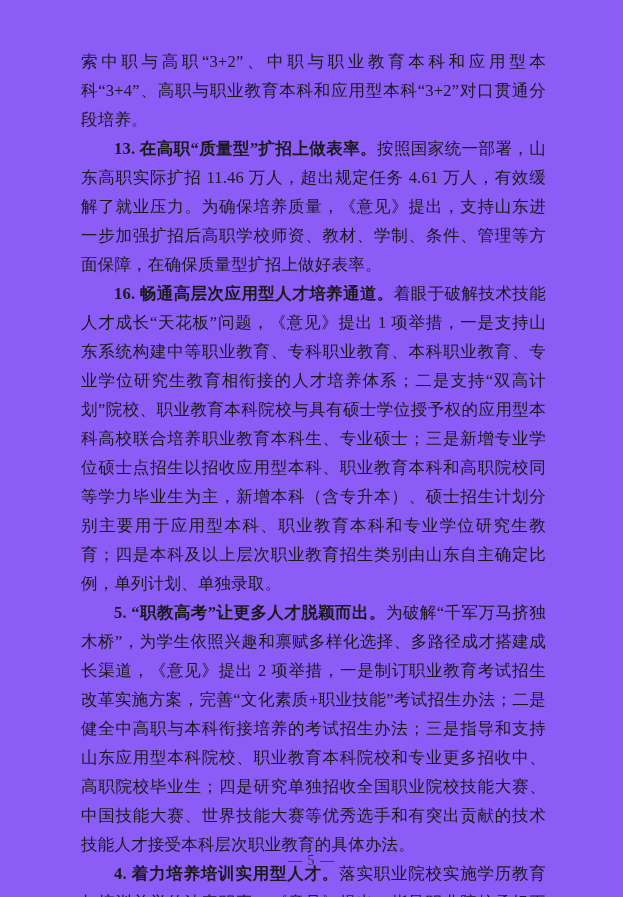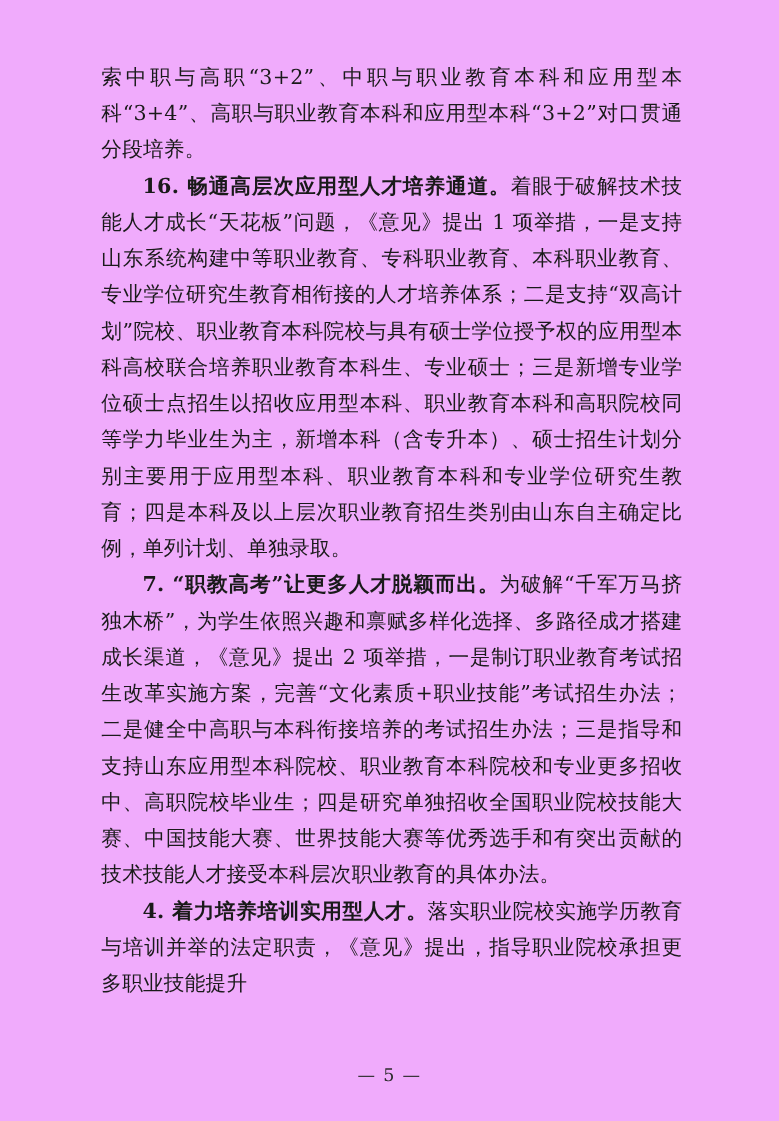--- a/index.html
+++ b/index.html
@@ -11,21 +11,22 @@
     height: 897px;
     background: #ffffff;
     position: relative;
     overflow: hidden;
     font-family: "DejaVu Serif", "Liberation Serif", serif;
     color: #1a1a1a;
   }
   .page {
     position: absolute;
     inset: 0;
-    background: #f0abfc;
+    background: #8b5cf6;
+    font-family: Liberation Serif, serif;
   }
   .content {
     position: absolute;
     left: 81px;
     top: 47px;
     width: 465px;
   }
   .para {
     margin: 0;
     font-size: 16.5px;
@@ -51,23 +52,24 @@
   }
 </style>
 </head>
 <body>
 
 <div class="page">
   <div class="content">
 
     <p class="para"><b class="lead"></b><span>索中职与高职“3+2”、中职与职业教育本科和应用型本科“3+4”、高职与职业教育本科和应用型本科“3+2”对口贯通分段培养。</span></p>
 
+    <p class="para indent"><b class="lead">13. 在高职“质量型”扩招上做表率。</b><span>按照国家统一部署，山东高职实际扩招 11.46 万人，超出规定任务 4.61 万人，有效缓解了就业压力。为确保培养质量，《意见》提出，支持山东进一步加强扩招后高职学校师资、教材、学制、条件、管理等方面保障，在确保质量型扩招上做好表率。</span></p>
 
     <p class="para indent"><b class="lead">16. 畅通高层次应用型人才培养通道。</b><span>着眼于破解技术技能人才成长“天花板”问题，《意见》提出 1 项举措，一是支持山东系统构建中等职业教育、专科职业教育、本科职业教育、专业学位研究生教育相衔接的人才培养体系；二是支持“双高计划”院校、职业教育本科院校与具有硕士学位授予权的应用型本科高校联合培养职业教育本科生、专业硕士；三是新增专业学位硕士点招生以招收应用型本科、职业教育本科和高职院校同等学力毕业生为主，新增本科（含专升本）、硕士招生计划分别主要用于应用型本科、职业教育本科和专业学位研究生教育；四是本科及以上层次职业教育招生类别由山东自主确定比例，单列计划、单独录取。</span></p>
 
-    <p class="para indent"><b class="lead">7. “职教高考”让更多人才脱颖而出。</b><span>为破解“千军万马挤独木桥”，为学生依照兴趣和禀赋多样化选择、多路径成才搭建成长渠道，《意见》提出 2 项举措，一是制订职业教育考试招生改革实施方案，完善“文化素质+职业技能”考试招生办法；二是健全中高职与本科衔接培养的考试招生办法；三是指导和支持山东应用型本科院校、职业教育本科院校和专业更多招收中、高职院校毕业生；四是研究单独招收全国职业院校技能大赛、中国技能大赛、世界技能大赛等优秀选手和有突出贡献的技术技能人才接受本科层次职业教育的具体办法。</span></p>
+    <p class="para indent"><b class="lead">5. “职教高考”让更多人才脱颖而出。</b><span>为破解“千军万马挤独木桥”，为学生依照兴趣和禀赋多样化选择、多路径成才搭建成长渠道，《意见》提出 2 项举措，一是制订职业教育考试招生改革实施方案，完善“文化素质+职业技能”考试招生办法；二是健全中高职与本科衔接培养的考试招生办法；三是指导和支持山东应用型本科院校、职业教育本科院校和专业更多招收中、高职院校毕业生；四是研究单独招收全国职业院校技能大赛、中国技能大赛、世界技能大赛等优秀选手和有突出贡献的技术技能人才接受本科层次职业教育的具体办法。</span></p>
 
     <p class="para indent"><b class="lead">4. 着力培养培训实用型人才。</b><span>落实职业院校实施学历教育与培训并举的法定职责，《意见》提出，指导职业院校承担更多职业技能提升</span></p>
 
   </div>
 
   <div class="footer">— 5 —</div>
 </div>
 
 </body></html>

